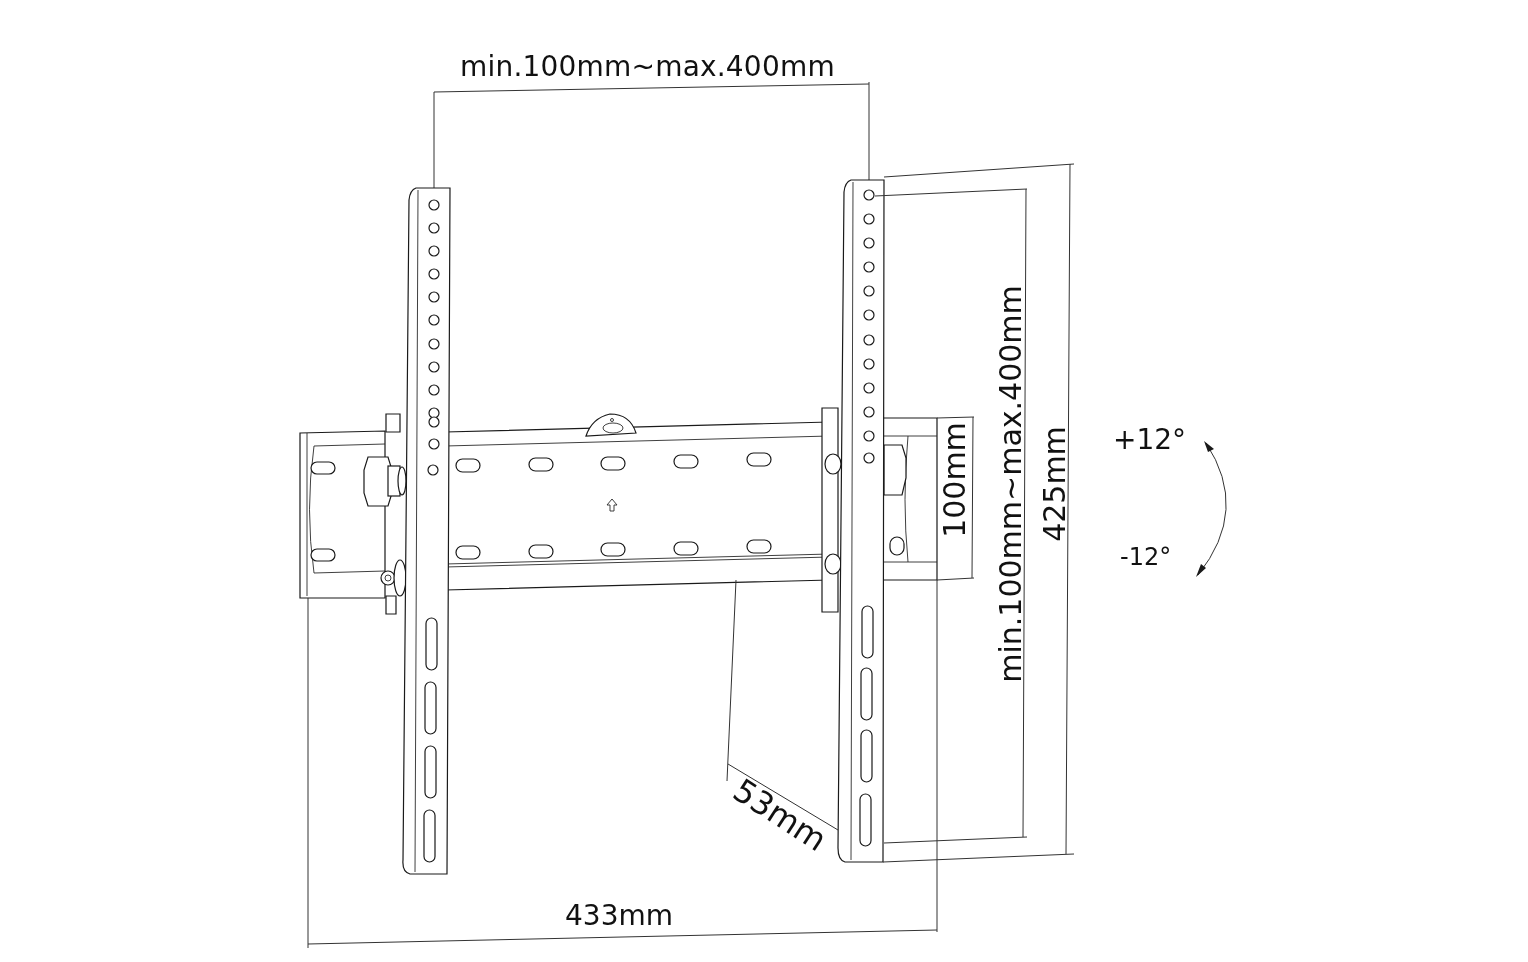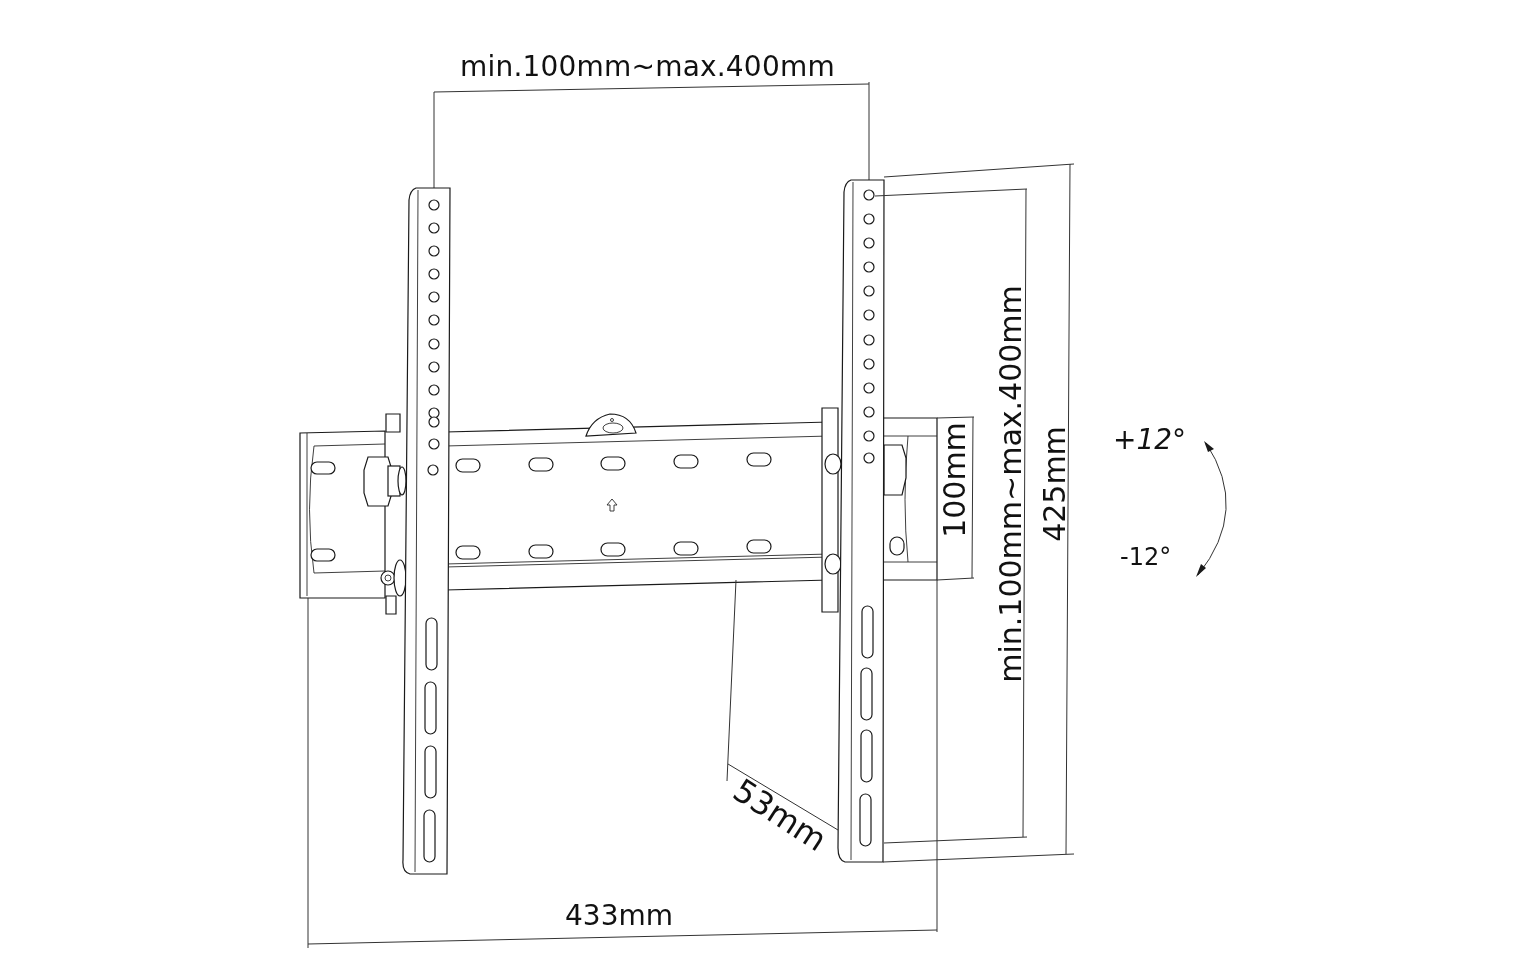--- a/index.html
+++ b/index.html
@@ -11,21 +11,21 @@
   .part { stroke: #1a1a1a; stroke-width: 1.2; fill: #ffffff; }
   .lbl {
     position: absolute;
     font-family: "DejaVu Sans", "Liberation Sans", sans-serif;
     color: #111111;
     white-space: nowrap;
     line-height: 1;
   }
   .lbl-top { left: 460px; top: 53px; font-size: 28px; letter-spacing: 0.2px; }
   .lbl-433 { left: 565px; top: 902px; font-size: 28px; }
-  .lbl-plus { left: 1113px; top: 426px; font-size: 28px; font-style: italic; }
+  .lbl-plus { left: 1113px; top: 426px; font-size: 28px; }
   .lbl-minus { left: 1120px; top: 545px; font-size: 24px; }
   .lbl-100v {
     left: 955px; top: 480px; font-size: 30px;
     transform: translate(-50%, -50%) rotate(-90deg);
   }
   .lbl-range-v {
     left: 1011px; top: 484px; font-size: 30px;
     transform: translate(-50%, -50%) rotate(-90deg);
   }
   .lbl-425 {

